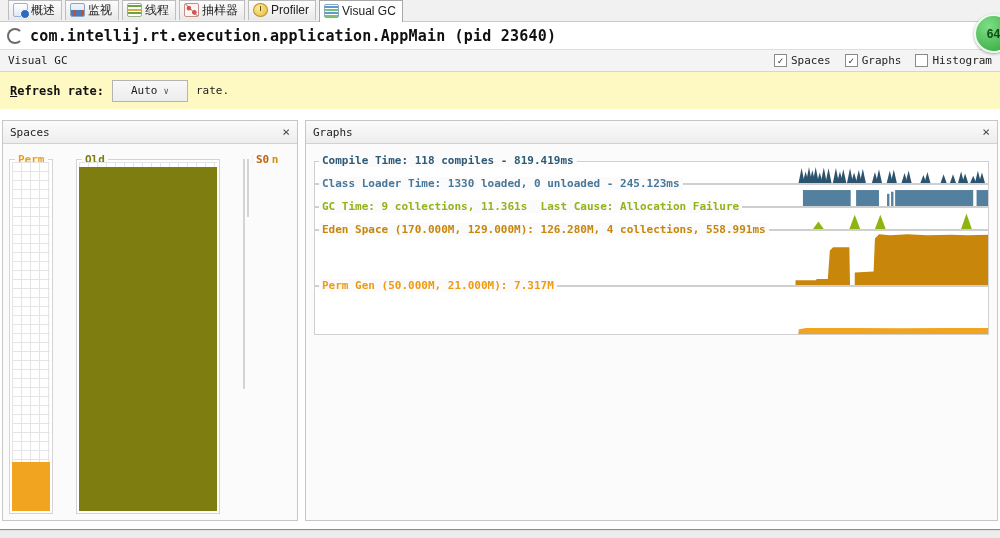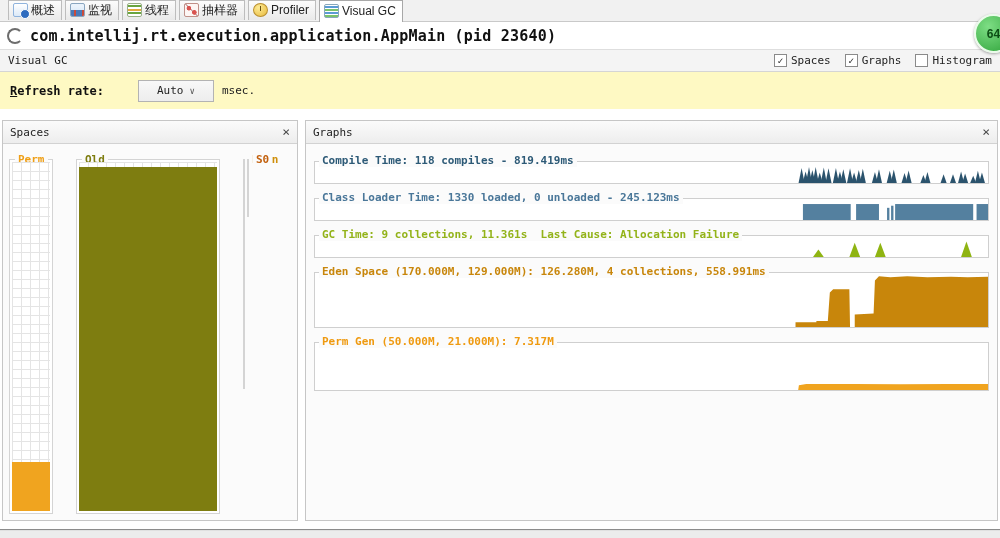--- a/index.html
+++ b/index.html
@@ -41,21 +41,21 @@
     display:flex;align-items:center;justify-content:space-between;padding:0 8px;font-size:11px;color:#222;}
   .cbgroup{display:flex;align-items:center;gap:14px;}
   .cb{display:flex;align-items:center;gap:4px;cursor:default;}
   .cbbox{width:11px;height:11px;border:1px solid #8a8a8a;background:#fff;font-size:10px;line-height:11px;
     text-align:center;color:#333;flex:none;}
   
   .refreshrow{height:37px;display:flex;align-items:center;gap:8px;padding-left:10px;background:#fef9c3;font-size:12px;}
   .reflabel{font-weight:bold;color:#111;}
   .reflabel .mn{text-decoration:underline;}
   .selectbox{min-width:62px;height:20px;border:1px solid #b3b3b3;background:linear-gradient(#f8f8f8,#ededed);
-    display:flex;align-items:center;justify-content:center;gap:6px;font-size:11px;color:#222;padding:0 6px;cursor:default;margin-left:26px;}
+    display:flex;align-items:center;justify-content:center;gap:6px;font-size:11px;color:#222;padding:0 6px;cursor:default;}
   .chev{font-size:9px;color:#555;}
   .unit{font-size:11px;color:#222;}
   
   .content{display:flex;gap:7px;padding:11px 2px 0 2px;height:412px;box-sizing:border-box;}
   .panel{border:1px solid #c6c6c6;background:#fbfbfb;display:flex;flex-direction:column;box-sizing:border-box;}
   .panel-spaces{width:296px;flex:none;}
   .panel-graphs{flex:1;min-width:0;}
   .phead{height:22px;background:linear-gradient(#fbfbfb,#ededed);border-bottom:1px solid #d2d2d2;
     display:flex;align-items:center;justify-content:space-between;padding:0 7px;font-size:11px;color:#222;flex:none;}
   .pclose{font-size:13px;color:#444;cursor:default;line-height:12px;}
@@ -73,21 +73,21 @@
   .sgroup.flexfill{flex:1;}
   .sg-eden{height:228px;flex:none;}
   .sg-s0{height:56px;flex:none;}
   .sg-s1{height:52px;flex:none;}
   .slabel{position:absolute;top:-7px;left:5px;background:#fbfbfb;padding:0 3px;
     font-size:11px;font-weight:bold;line-height:13px;white-space:pre;}
   .sgrid{position:absolute;inset:2px;}
   .sfill{position:absolute;left:0;right:0;bottom:0;}
   
   .gbody{flex:1;padding:8px 8px 4px 8px;min-height:0;}
-  .grow{position:relative;border:1px solid #cfcfcf;margin-top:14px;background:#fff;}
+  .grow{position:relative;border:1px solid #cfcfcf;background:#fff;}
   .grow:first-child{margin-top:9px;}
   .g-compile,.g-classloader,.g-gc,.g-s0,.g-s1{height:21px;}
   .g-eden{height:54px;}
   .g-old{height:58px;}
   .g-perm{height:47px;text-decoration:underline;}
   .glabel{position:absolute;top:-8px;left:4px;background:#fbfbfb;padding:0 3px;
     font-size:11px;font-weight:bold;line-height:13px;white-space:pre;z-index:2;}
   .grow svg{position:absolute;inset:0;width:100%;height:100%;display:block;}
   
   .bottombar{position:absolute;left:0;right:0;bottom:0;height:7px;background:#ececec;
@@ -149,21 +149,21 @@
       </span>
     </span>
 </div>
 
 <div class="refreshrow">
   <span class="reflabel"><span class="mn">R</span><span>efresh rate:</span></span>
   <span class="selectbox">
     <span>Auto</span>
     <span class="chev">∨</span>
   </span>
-  <span class="unit">msec.</span>
+  <span class="unit">rate.</span>
 </div>
 
 <div class="content">
   <div class="panel panel-spaces">
     <div class="phead">
       <span>Spaces</span>
       <span class="pclose">×</span>
     </div>
     <div class="sbody">
       <div class="scol-left" id="scol-left">

